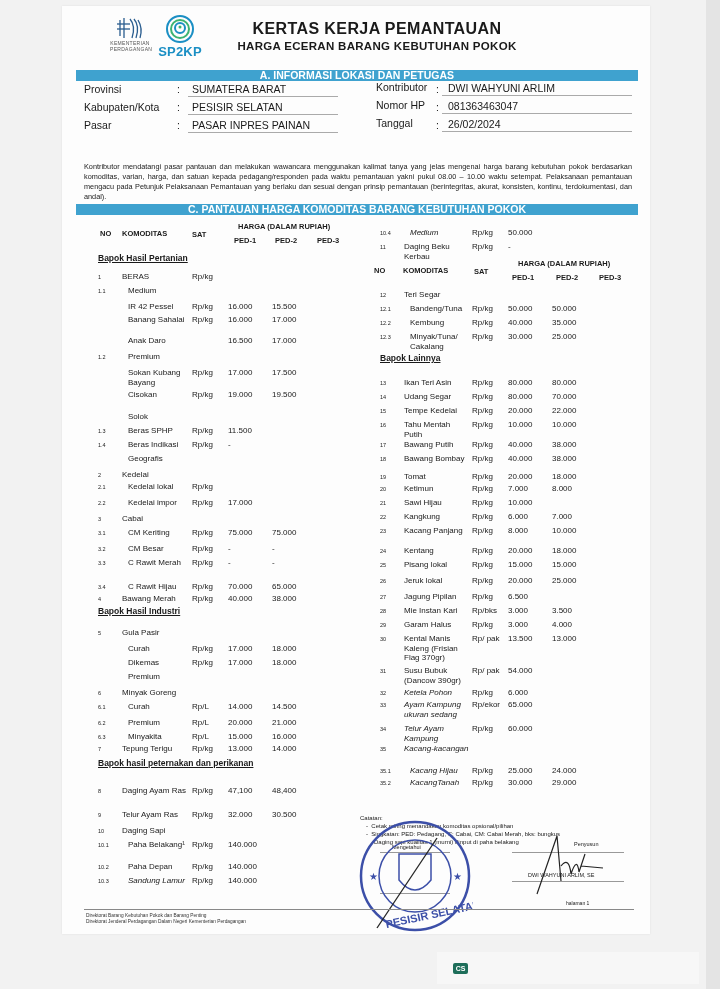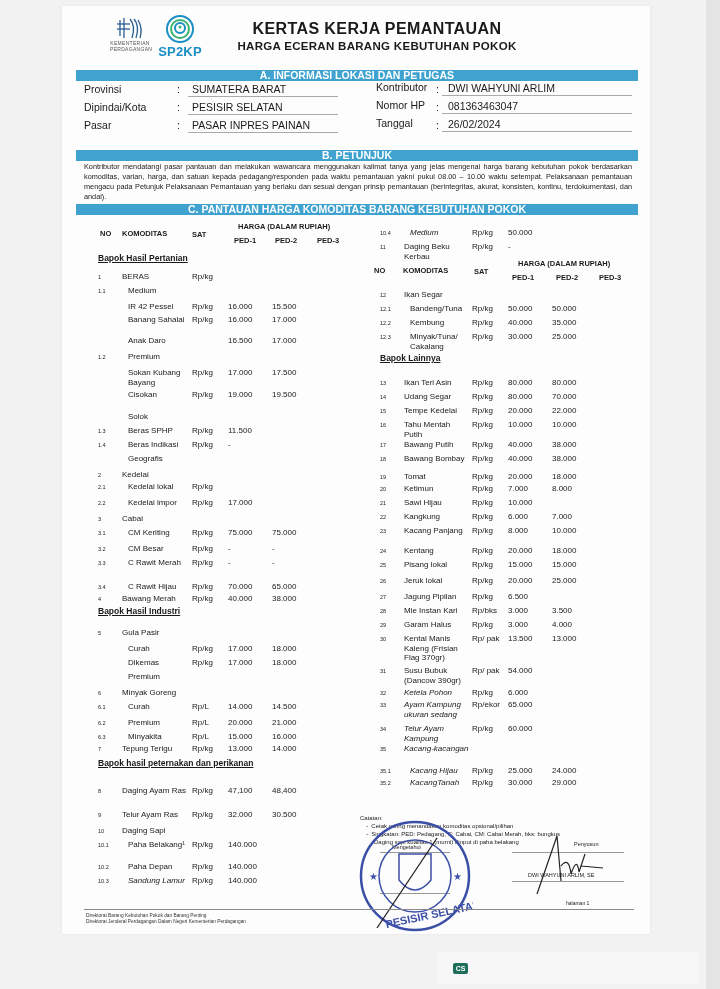--- a/index.html
+++ b/index.html
@@ -72,21 +72,21 @@
   </div>
   <div class="abs title1">KERTAS KERJA PEMANTAUAN</div>
   <div class="abs title2">HARGA ECERAN BARANG KEBUTUHAN POKOK</div>
 
   <div class="band" style="top:64px">A. INFORMASI LOKASI DAN PETUGAS</div>
   <div id="sec-a">
       <div class="info-row" style="left:22px;top:77px">Provinsi</div>
        <div class="info-row" style="left:115px;top:77px">:</div>
        <div class="info-row" style="left:130px;top:77px">SUMATERA BARAT</div>
        <div class="abs ul" style="left:126px;top:90px;width:150px"></div>
-      <div class="info-row" style="left:22px;top:95px">Dipindai/Kota</div>
+      <div class="info-row" style="left:22px;top:95px">Kabupaten/Kota</div>
        <div class="info-row" style="left:115px;top:95px">:</div>
        <div class="info-row" style="left:130px;top:95px">PESISIR SELATAN</div>
        <div class="abs ul" style="left:126px;top:108px;width:150px"></div>
       <div class="info-row" style="left:22px;top:113px">Pasar</div>
        <div class="info-row" style="left:115px;top:113px">:</div>
        <div class="info-row" style="left:130px;top:113px">PASAR INPRES PAINAN</div>
        <div class="abs ul" style="left:126px;top:126px;width:150px"></div>
       <div class="info-row" style="left:314px;top:75px">Kontributor</div>
        <div class="info-row" style="left:374px;top:77px">:</div>
        <div class="info-row" style="left:386px;top:76px">DWI WAHYUNI ARLIM</div>
@@ -94,21 +94,20 @@
       <div class="info-row" style="left:314px;top:93px">Nomor HP</div>
        <div class="info-row" style="left:374px;top:95px">:</div>
        <div class="info-row" style="left:386px;top:94px">081363463047</div>
        <div class="abs ul" style="left:380px;top:107px;width:190px"></div>
       <div class="info-row" style="left:314px;top:111px">Tanggal</div>
        <div class="info-row" style="left:374px;top:113px">:</div>
        <div class="info-row" style="left:386px;top:112px">26/02/2024</div>
        <div class="abs ul" style="left:380px;top:125px;width:190px"></div>
     </div>
 
-  <div class="band" style="top:144px">B. PETUNJUK</div>
   <div class="abs petunjuk">Kontributor mendatangi pasar pantauan dan melakukan wawancara menggunakan kalimat tanya yang jelas mengenai harga barang kebutuhan pokok berdasarkan komoditas, varian, harga, dan satuan kepada pedagang/responden pada waktu pemantauan yakni pukul 08.00 – 10.00 waktu setempat. Pelaksanaan pemantauan mengacu pada Petunjuk Pelaksanaan Pemantauan yang berlaku dan sesuai dengan prinsip pemantauan (berintegritas, akurat, konsisten, kontinu, terdokumentasi, dan andal).</div>
 
   <div class="band" style="top:198px">C. PANTAUAN HARGA KOMODITAS BARANG KEBUTUHAN POKOK</div>
 
   <div class="col-head" style="left:38px;top:223px">NO</div>
   <div class="col-head" style="left:60px;top:223px">KOMODITAS</div>
   <div class="col-head" style="left:130px;top:224px">SAT</div>
   <div class="col-head" style="left:176px;top:216px">HARGA (DALAM RUPIAH)</div>
   <div class="col-head" style="left:172px;top:230px">PED-1</div>
   <div class="col-head" style="left:213px;top:230px">PED-2</div>
@@ -393,21 +392,21 @@
       </div>
       <div class="row" style="left:318px;top:236px;width:260px">
         <span class="no">11</span>
         <span class="nm" style="left:24px;width:66px">Daging Beku Kerbau</span>
         <span class="st" style="left:92px;width:30px">Rp/kg</span>
         <span class="p1" style="left:128px">-</span>
         <span class="p2" style="left:172px"></span>
       </div>
       <div class="row" style="left:318px;top:284px;width:260px">
         <span class="no">12</span>
-        <span class="nm" style="left:24px;width:66px">Ikan Segar</span>
+        <span class="nm" style="left:24px;width:66px">Teri Segar</span>
         <span class="st" style="left:92px;width:30px"></span>
         <span class="p1" style="left:128px"></span>
         <span class="p2" style="left:172px"></span>
       </div>
       <div class="row" style="left:318px;top:298px;width:260px">
         <span class="no">12.1</span>
         <span class="nm" style="left:30px;width:60px">Bandeng/Tuna</span>
         <span class="st" style="left:92px;width:30px">Rp/kg</span>
         <span class="p1" style="left:128px">50.000</span>
         <span class="p2" style="left:172px">50.000</span>

